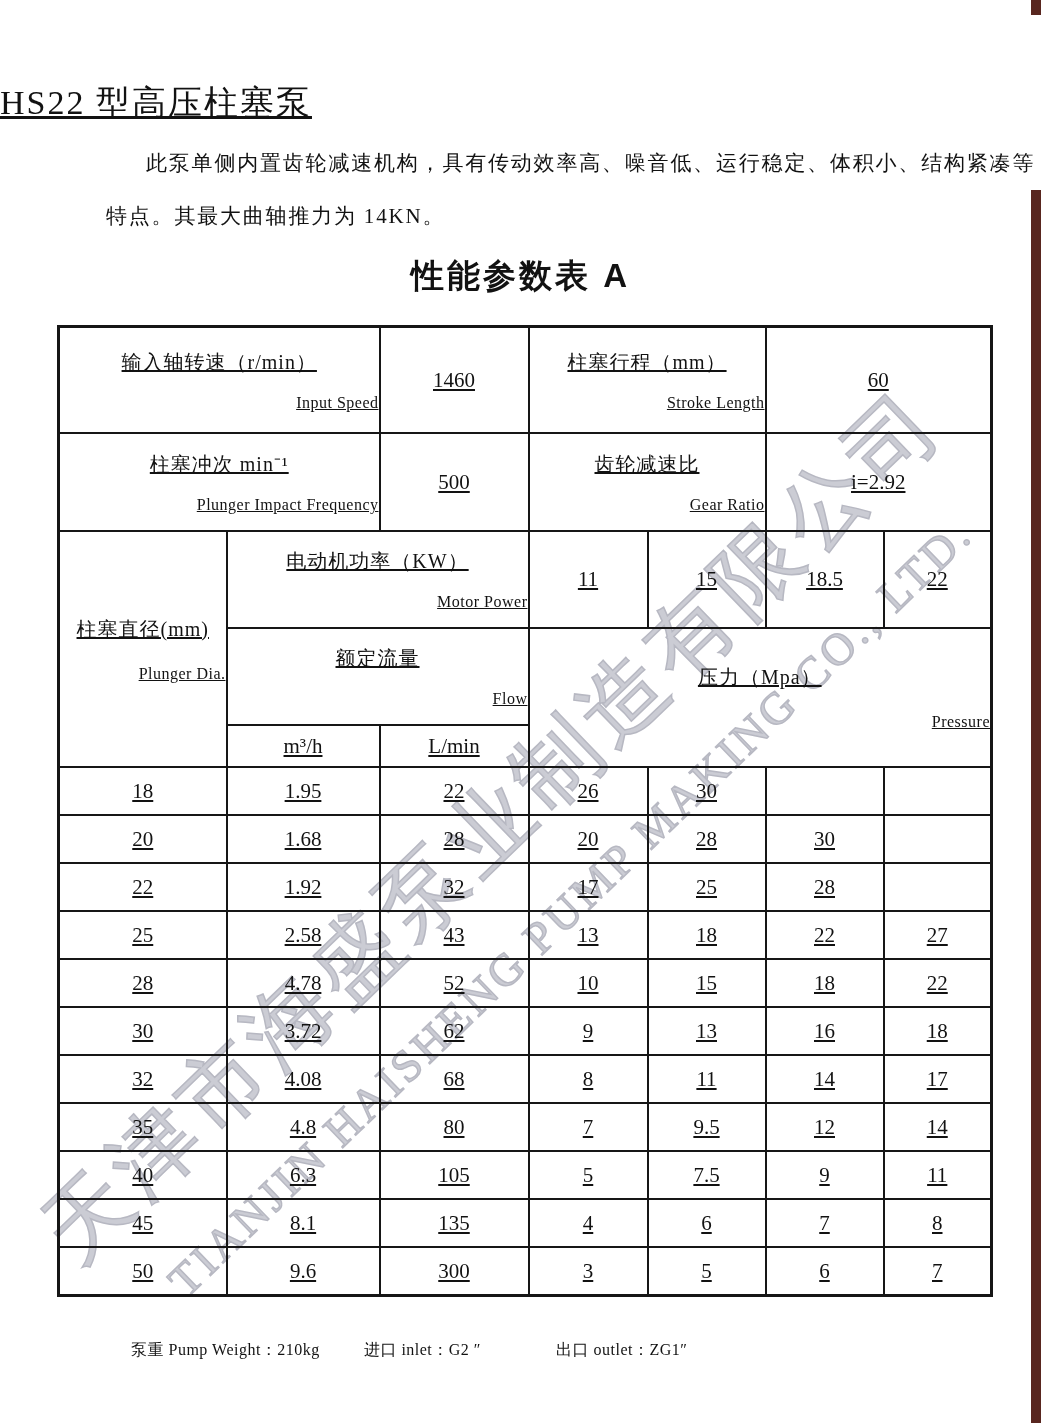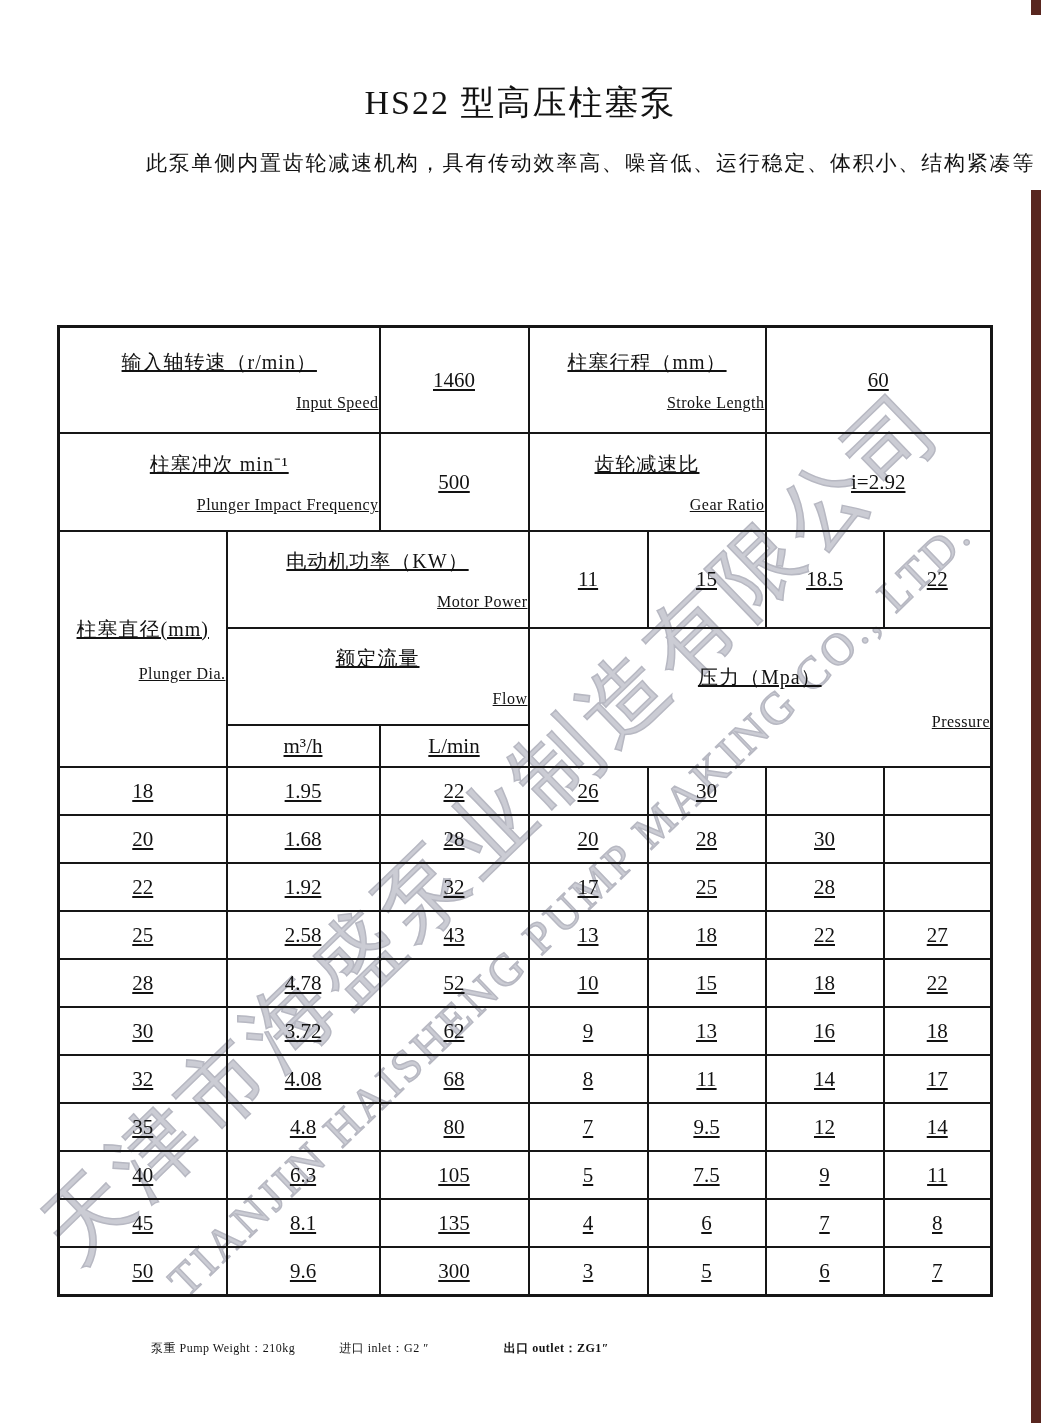--- a/index.html
+++ b/index.html
@@ -8,23 +8,23 @@
     width:1041px; height:1423px;
     background:#ffffff;
     overflow:hidden;
     font-family:"Liberation Serif", serif;
     color:#121212;
   }
 
   
   .doc-title {
     position:absolute; top:80px; left:0; width:100%;
-    text-align:center;
     font-size:34px; letter-spacing:2px;
     white-space:nowrap;
+    text-decoration:underline;
   }
   .intro {
     position:absolute; top:137px; left:62px; width:880px;
     font-size:21px; line-height:53px; letter-spacing:1.8px;margin-left:44px;
   }
   .intro .l1 { text-indent:40px; white-space:nowrap; }
   .intro .l2 { white-space:nowrap; }
   .table-title {
     position:absolute; top:254px; left:0; width:100%;
     text-align:center;
@@ -71,28 +71,28 @@
   tr.r3 td { height:95px; }
   tr.r4 td { height:95px; }
   tr.r5 td { height:40px; }
   tr.dr td { height:46px; }
   .zh { display:block; font-size:20px; margin-bottom:18px; letter-spacing:1px; }
   .en { display:block; font-size:16px; letter-spacing:0.5px;text-align:right; }
   td.big-span .zh { margin-bottom:22px; }
 
   
   .footer {
-    position:absolute; top:1340px; left:151px;
-    font-size:12px; letter-spacing:0.5px;
+    position:absolute; top:1340px; left:131px;
+    font-size:16px; letter-spacing:0.5px;
     display:flex;
     white-space:nowrap;
     z-index:2;
   }
   .footer .seg-inlet  { margin-left:44px; }
-  .footer .seg-outlet { margin-left:75px;font-weight:bold; }
+  .footer .seg-outlet { margin-left:75px; }
 
   
   .edge-mark-top {
     position:absolute; right:0; top:0;
     width:10px; height:15px;
     z-index:3;
   }
   .edge-bar {
     position:absolute; right:0; top:190px;
     width:10px; height:1233px;
@@ -106,22 +106,24 @@
 
   <div class="watermark">
     <div class="wm-zh">天津市海盛泵业制造有限公司</div>
     <div class="wm-en">TIANJIN HAISHENG PUMP MAKING CO., LTD.</div>
   </div>
 
   <div class="doc-title">HS22 型高压柱塞泵</div>
 
   <div class="intro">
     <div class="l1">此泵单侧内置齿轮减速机构，具有传动效率高、噪音低、运行稳定、体积小、结构紧凑等</div>
+    <div class="l2">特点。其最大曲轴推力为 14KN。</div>
   </div>
 
+  <div class="table-title">性能参数表 A</div>
 
   <table class="spec">
     <colgroup>
       <col style="width:168px">
         <col style="width:153px">
         <col style="width:149px">
       <col style="width:119px">
         <col style="width:118px">
         <col style="width:118px">
         <col style="width:108px">

